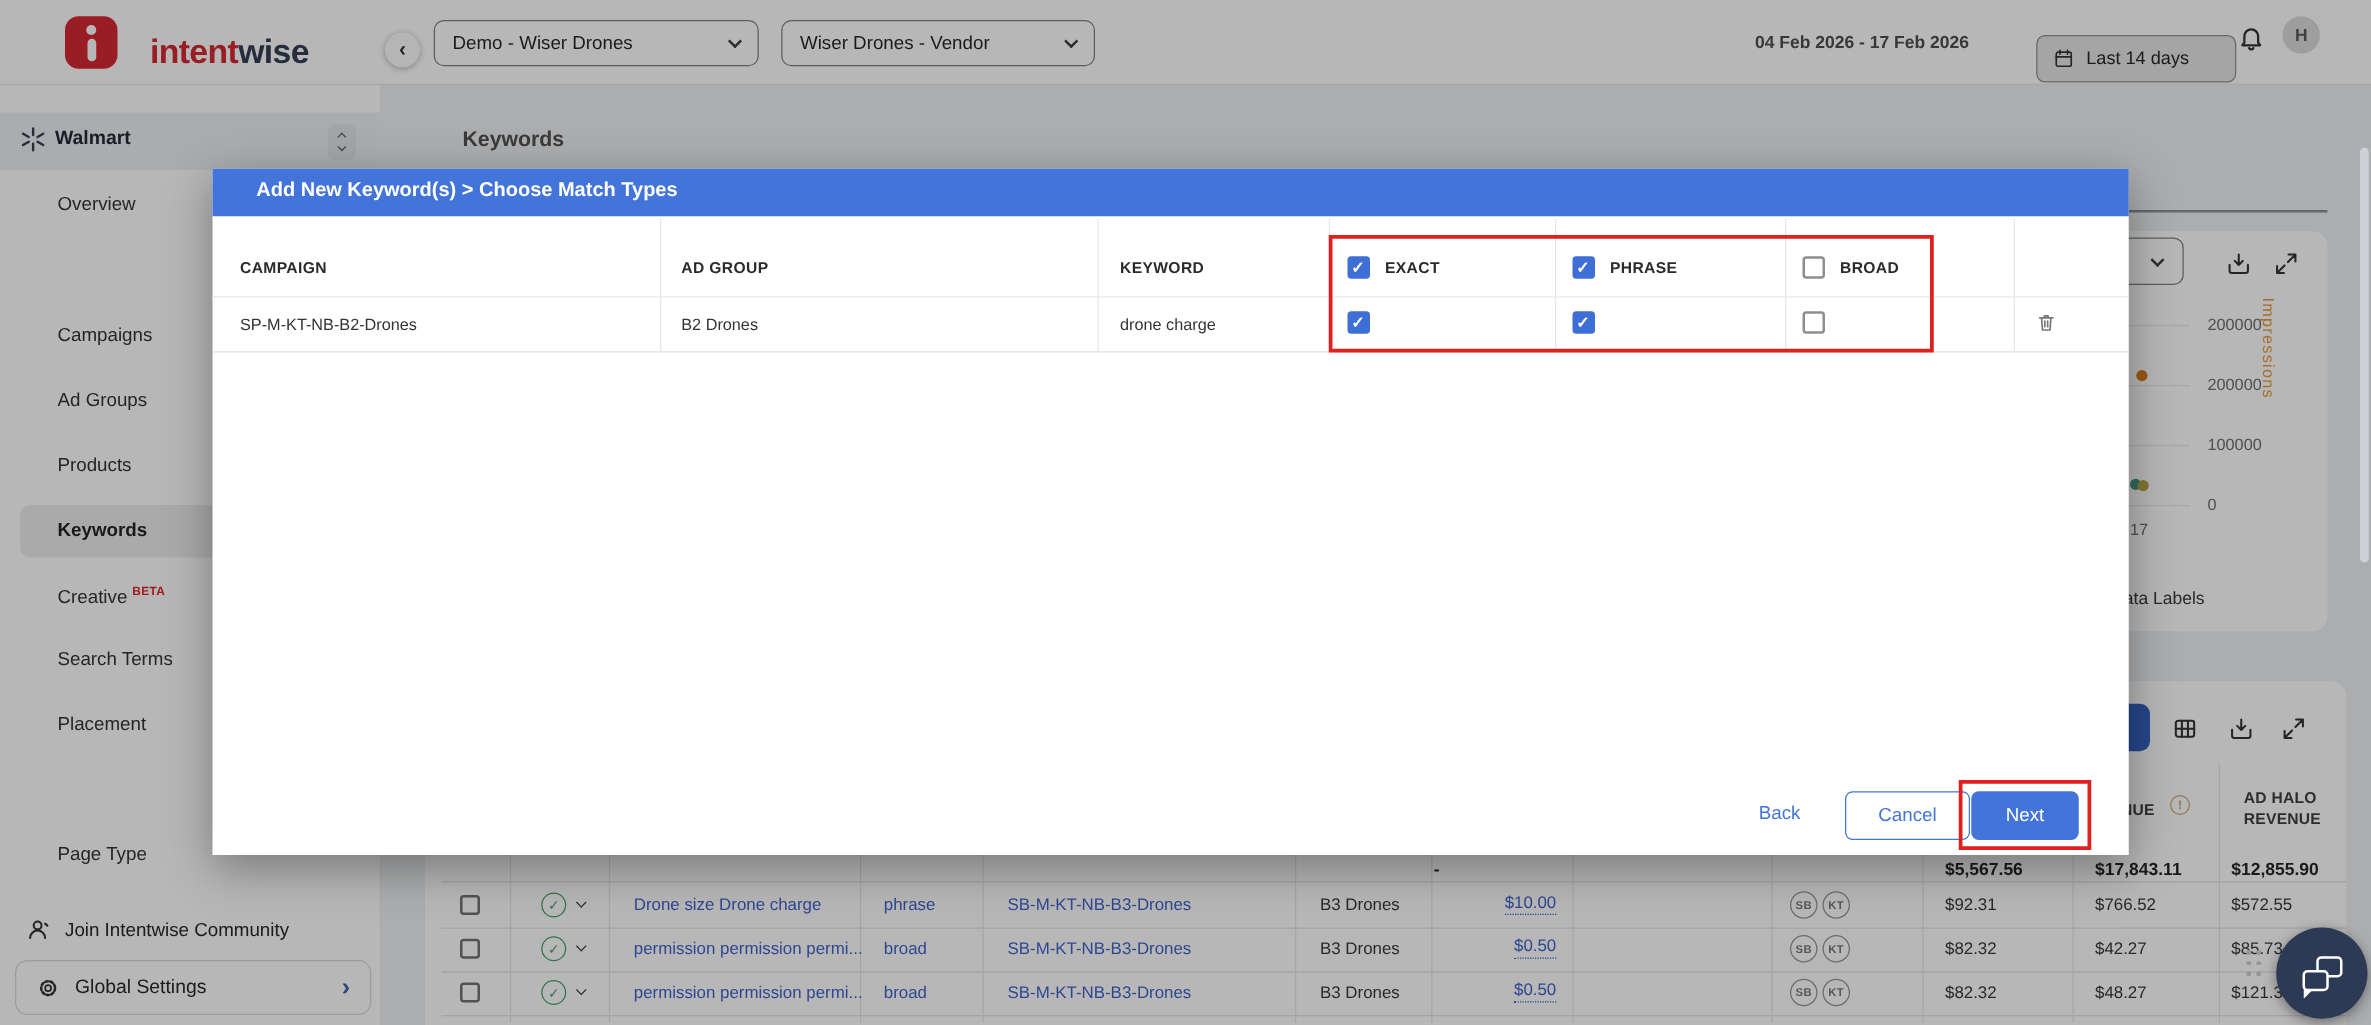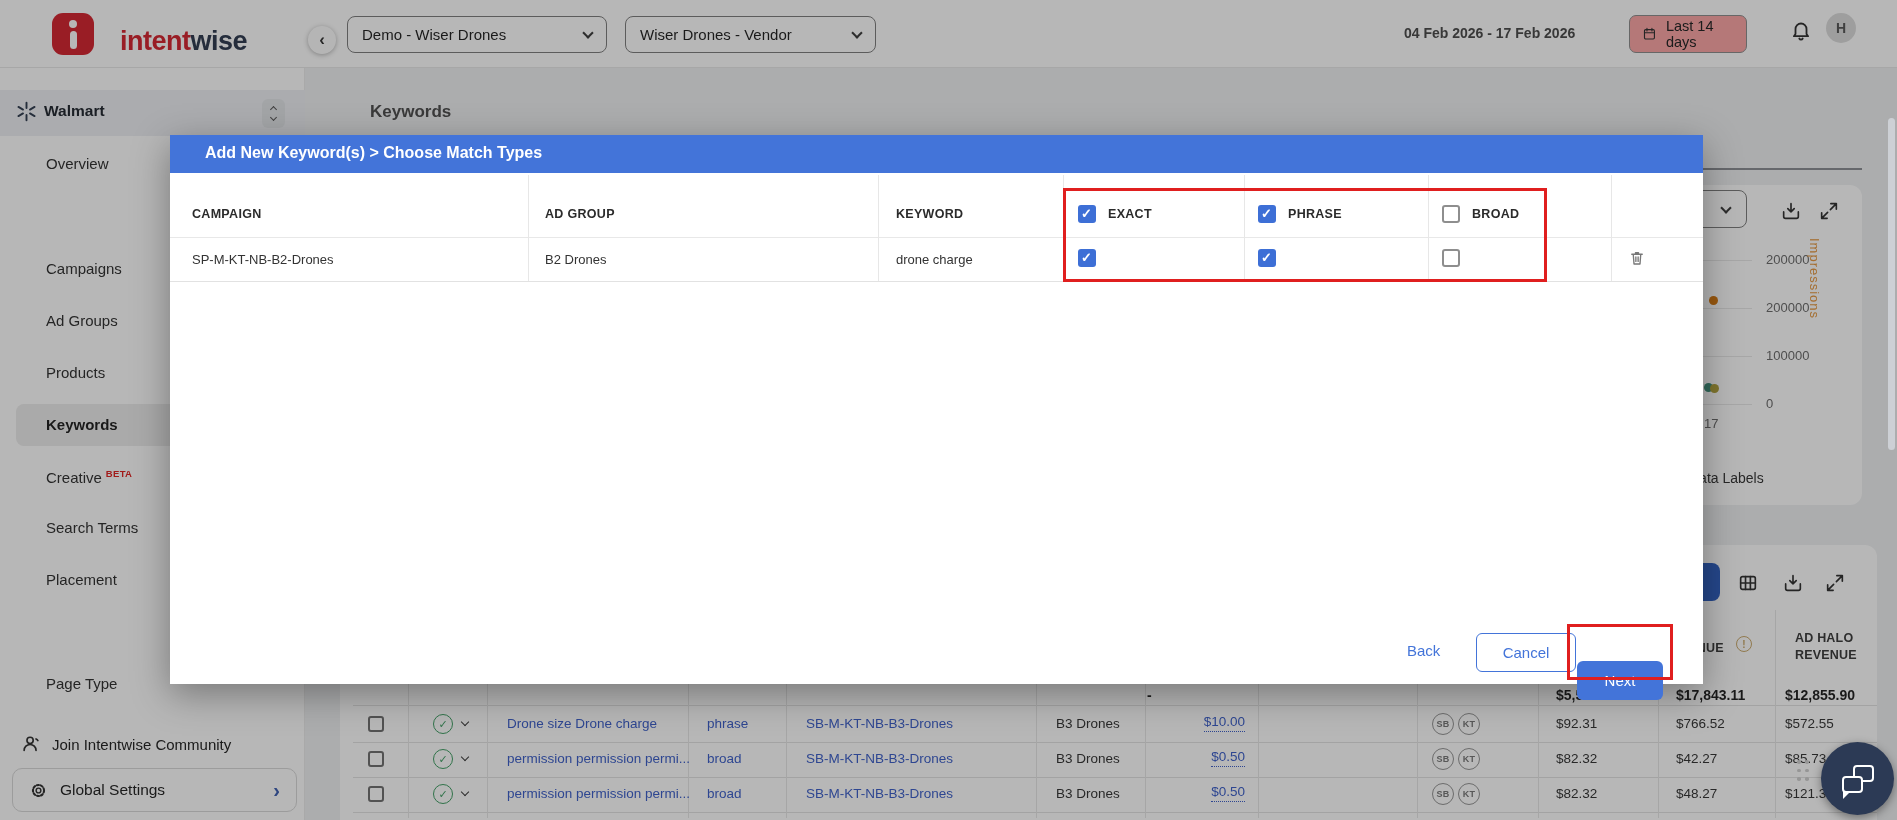--- a/index.html
+++ b/index.html
@@ -18,22 +18,22 @@
   .wm-a { color:#d5232e; } .wm-b { color:#2f3a50; }
   .circle-btn { left:308px; top:26px; width:28px; height:28px; border-radius:50%; background:#fdfdfd;
                 box-shadow:0 1px 5px rgba(0,0,0,.3); display:flex; align-items:center; justify-content:center;
                 font-size:17px; color:#333; font-weight:bold; }
   .dropdown { height:37px; top:16px; border:1.3px solid #7d7d7d; border-radius:8px; background:#fff;
               display:flex; align-items:center; padding:0 14px; font-size:15px; color:#1f1f1f;gap:12px; }
   .dropdown .lbl { flex:1; }
   .cv { display:inline-block; width:8px; height:8px; border-right:2px solid #3a3a3a; border-bottom:2px solid #3a3a3a; transform:rotate(45deg); }
   .cv.up { transform:rotate(-135deg); }
   .date-range { left:1404px; top:25px; font-size:14px; color:#4a4a4a;font-weight:bold; }
-  .preset-btn { left:1629px; top:15px; width:118px; height:38px; border:1.3px solid #8d8d8d; border-radius:7px;
-                display:flex; align-items:center; padding:0 12px; gap:9px; font-size:14.5px; color:#222; background:#fca5a5; }
+  .preset-btn { left:1629px; top:28px; width:160px; height:38px; border:1.3px solid #8d8d8d; border-radius:7px;
+                display:flex; align-items:center; padding:0 12px; gap:9px; font-size:14.5px; color:#222; background:#e5e5e5; }
   .avatar { left:1826px; top:13px; width:30px; height:30px; border-radius:50%; background:#dcdcdc;
             display:flex; align-items:center; justify-content:center; font-size:14px; color:#555; font-weight:bold; }
 
   
   .sidebar-bg { left:0; top:68px; width:305px; height:752px; background:#fff; border-right:1px solid #ebebeb; }
   .walmart-hdr { left:0; top:90px; width:305px; height:46px; background:#eef0f4; }
   .walmart-lbl { left:44px; top:102px; font-size:15.5px; font-weight:bold; color:#20262e; }
   .stepper { left:262px; top:99px; width:23px; height:29px; background:#e3e5e9; border-radius:6px;
              display:flex; flex-direction:column; align-items:center; justify-content:center; gap:3px; }
   .stepper .cv { width:5px; height:5px; border-width:1.5px; border-color:#555; }
@@ -86,21 +86,21 @@
   .m-title { position:absolute; left:35px; top:9px; font-size:16px; font-weight:bold; color:#fff; }
   .m-colhead { position:absolute; top:72px; font-size:12.5px; font-weight:bold; color:#2b2b2b; letter-spacing:.3px; }
   .m-cell { position:absolute; top:117px; font-size:13px; color:#333; }
   .cb { position:absolute; width:18px; height:18px; border-radius:3px; }
   .cb.checked { background:#3d6fd6; }
   .cb.checked::after { content:"✓"; color:#fff; font-size:13px; font-weight:bold; position:absolute; left:3px; top:1px; }
   .cb.unchecked { background:#fff; border:2px solid #8e8e8e; }
   .m-btn { position:absolute; top:498px; height:39px; border-radius:6px; display:flex; align-items:center;
            justify-content:center; font-size:15px; }
   .btn-outline { border:1.5px solid #4374d9; color:#4374d9; background:#fff; }
-  .btn-solid { background:#4374d9; color:#fff;margin-top:28px; }
+  .btn-solid { background:#4374d9; color:#fff; }
 
   
   .redbox { position:absolute; border:3px solid #e01f1f; z-index:30; }
   .chat-fab { position:absolute; left:1821px; top:742px; width:73px; height:73px; border-radius:50%; background:#2c3a55;
               z-index:40; display:flex; align-items:center; justify-content:center; box-shadow:0 3px 10px rgba(0,0,0,.4); }
   .chat-ic { position:relative; width:32px; height:28px; }
   .chat-back { position:absolute; right:0; top:0; width:21px; height:17px; border:2.5px solid #fff; border-radius:4px; }
   .chat-front { position:absolute; left:0; bottom:0; width:21px; height:17px; border:2.5px solid #fff; border-radius:4px; background:#2c3a55; }
   .chat-tail { position:absolute; left:1px; bottom:-6px; width:0; height:0; border-top:7px solid #fff; border-right:7px solid transparent; }
   .dots { position:absolute; left:1797px; top:760px; width:13px; height:22px; z-index:40;

